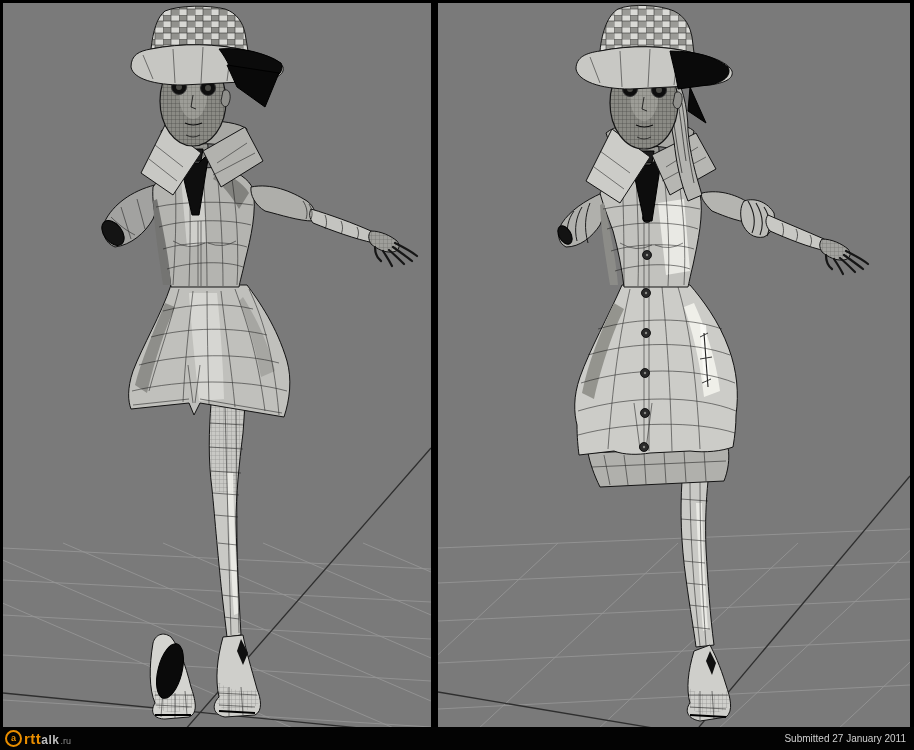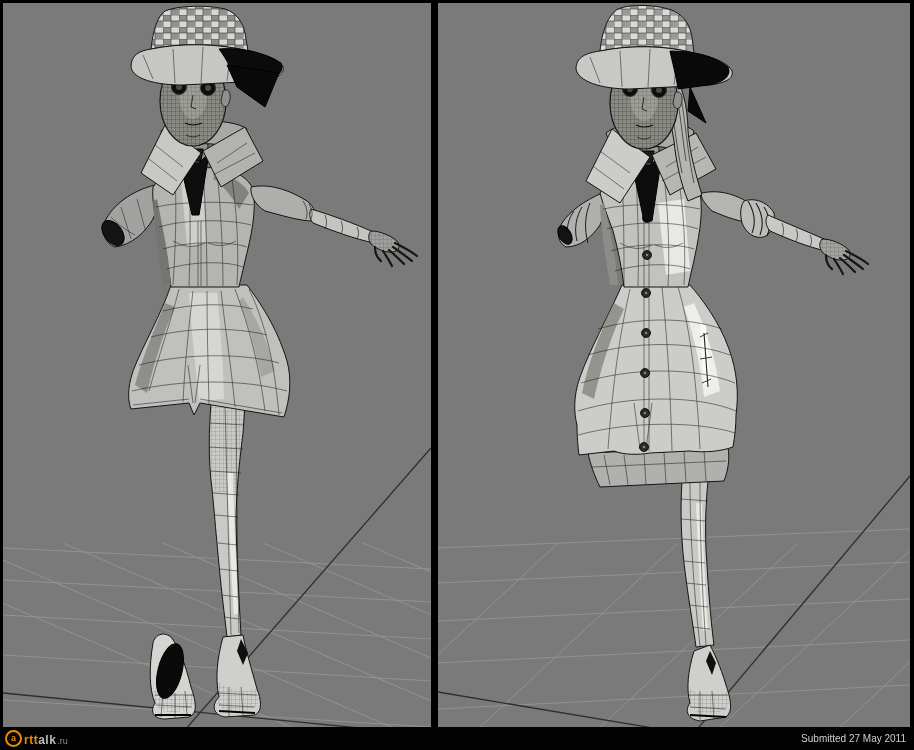--- a/index.html
+++ b/index.html
@@ -8,21 +8,21 @@
   .viewport{position:absolute;top:3px;height:724px;background:#7a7a7a;overflow:hidden;}
   .viewport.left{left:3px;width:428px;}
   .viewport.right{left:438px;width:472px;}
   .divider{position:absolute;top:0;left:431px;width:7px;height:727px;background:#000;}
   .footer{position:absolute;left:0;top:727px;width:914px;height:23px;background:#030303;
           display:flex;align-items:center;justify-content:space-between;}
   .logo{display:flex;align-items:center;gap:2px;margin-left:5px;text-decoration:none;cursor:pointer;}
   .logo-ring{width:13px;height:13px;border:2px solid #e98e00;border-radius:50%;
              display:flex;align-items:center;justify-content:center;
              color:#e98e00;font-size:9px;font-weight:bold;line-height:1;}
-  .logo-orange{color:#e98e00;font-weight:bold;font-size:12px;letter-spacing:.5px;}
+  .logo-orange{color:#e98e00;font-weight:bold;font-size:15px;letter-spacing:.5px;}
   .logo-light{color:#bdbdbd;font-weight:bold;font-size:12px;letter-spacing:.5px;text-align:center;}
   .logo-dim{color:#8d8d8d;font-weight:normal;font-size:9px;margin-left:1px;}
   .submitted{color:#cfcfcf;font-size:10px;margin-right:8px;}
   svg{display:block;}
 </style>
 </head>
 <body>
 
 <div class="stage">
 
@@ -477,16 +477,16 @@
 
   <div class="footer">
     <a class="logo">
       <span class="logo-ring">
         <span>a</span>
       </span>
       <span>
         <span class="logo-orange">rtt</span><span class="logo-light">alk</span><span class="logo-dim">.ru</span>
       </span>
     </a>
-    <span class="submitted">Submitted 27 May 2011</span>
+    <span class="submitted">Submitted 27 January 2011</span>
   </div>
 
 </div>
 
 </body></html>

